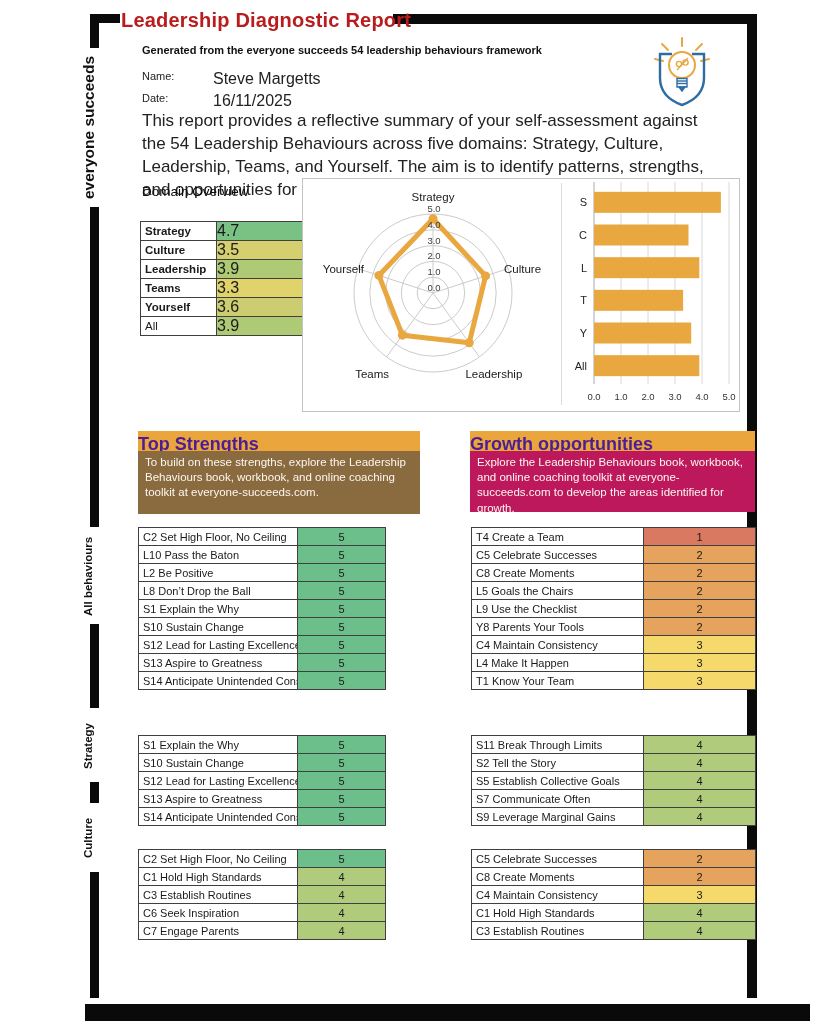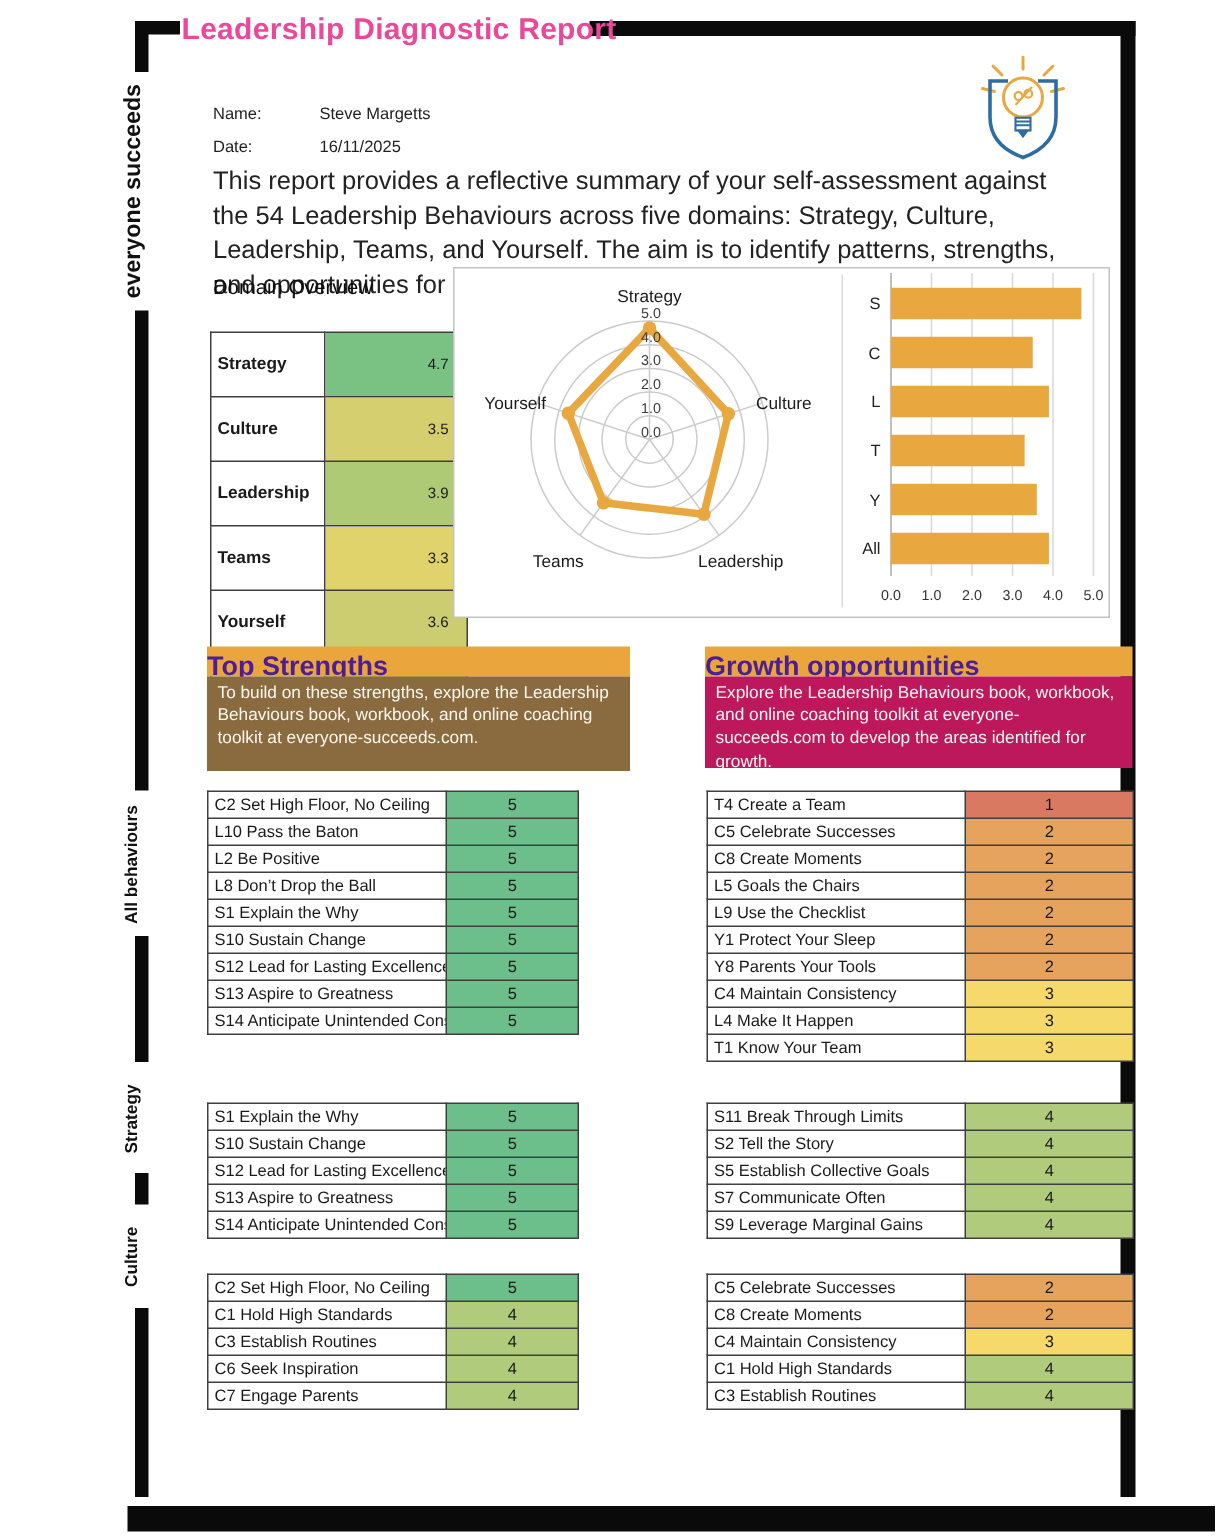--- a/index.html
+++ b/index.html
@@ -2,33 +2,33 @@
 <html><head>
 <meta charset="utf-8">
 <style>
   html,body{margin:0;padding:0;background:#fff;}
   .page{position:relative;width:817px;height:1024px;background:#fff;overflow:hidden;
         font-family:"Liberation Sans","DejaVu Sans",sans-serif;color:#1a1a1a;}
   .abs{position:absolute;}
   .bar{position:absolute;background:#0a0a0a;}
   .vtext{writing-mode:vertical-rl;transform:rotate(180deg);text-align:center;
          font-weight:bold;color:#111;}
-  .title{font-size:20px;font-weight:bold;color:#ec4899;letter-spacing:.2px;}
+  .title{font-size:20px;font-weight:bold;color:#b91c1c;letter-spacing:.2px;}
   .subtitle{font-size:11px;font-weight:bold;color:#111;}
   .meta-label{font-size:11px;color:#222;}
-  .meta-value{font-size:11px;color:#222;}
+  .meta-value{font-size:16px;color:#222;}
   .intro{font-size:17px;line-height:1.35;color:#222;}
   .h2{font-size:13.5px;font-weight:normal;color:#0d0d0d;}
   table{border-collapse:collapse;table-layout:fixed;}
   .btable td{border:1px solid #3f3f3f;font-size:11px;height:17px;padding:0 4px;
              white-space:nowrap;overflow:hidden;color:#1a1a1a;background:#fff;}
   .btable td.score{text-align:center;padding:0;}
   .dtable td{border:1px solid #3f3f3f;font-size:11.5px;height:18px;padding:0 4px;
              white-space:nowrap;overflow:hidden;background:#fff;}
-  .dtable td.score{text-align:right;font-size:10px;padding:12px;}
+  .dtable td.score{text-align:left;font-size:16px;padding:0;}
   .chart-panel{position:absolute;border:1px solid #c3c3c3;background:#fff;}
   .col-header{position:absolute;text-align:left;font-weight:bold;font-size:18px;
               color:#4c1d95;padding-top:3px;box-sizing:border-box;}
   .col-desc{position:absolute;color:#fcf7ee;font-size:11.5px;line-height:1.32;
             padding:4px 7px;box-sizing:border-box;overflow:hidden;}
   svg text{font-family:"Liberation Sans","DejaVu Sans",sans-serif;}
 </style>
 </head>
 <body>
 
@@ -43,20 +43,21 @@
   <div class="bar" style="left:90px;top:624px;width:9px;height:84px;"></div>
   <div class="bar" style="left:90px;top:782px;width:9px;height:21px;"></div>
   <div class="bar" style="left:90px;top:872px;width:9px;height:126px;"></div>
 
   <div class="abs vtext" style="left:80px;top:48px;width:28px;height:158px;font-size:15.5px;">everyone succeeds</div>
   <div class="abs vtext" style="left:82px;top:534px;width:24px;height:84px;font-size:11.5px;">All behaviours</div>
   <div class="abs vtext" style="left:82px;top:716px;width:24px;height:60px;font-size:11.5px;">Strategy</div>
   <div class="abs vtext" style="left:82px;top:810px;width:24px;height:56px;font-size:11.5px;">Culture</div>
 
   <div class="abs title" style="left:121px;top:9px;">Leadership Diagnostic Report</div>
+  <div class="abs subtitle" style="left:142px;top:44px;">Generated from the everyone succeeds 54 leadership behaviours framework</div>
 
   <div class="abs meta-label" style="left:142px;top:70px;">Name:</div>
   <div class="abs meta-value" style="left:213px;top:70px;">Steve Margetts</div>
   <div class="abs meta-label" style="left:142px;top:92px;">Date:</div>
   <div class="abs meta-value" style="left:213px;top:92px;">16/11/2025</div>
 
   <svg class="abs" style="left:650px;top:37px;" width="64" height="70" viewBox="0 0 64 70">
     <g stroke="#e9a73f" stroke-width="2" stroke-linecap="round">
       <line x1="32" y1="9" x2="32" y2="1"></line>
       <line x1="18" y1="13" x2="12" y2="7"></line>
@@ -242,24 +243,20 @@
         </tr>
         <tr>
           <td>L5 Goals the Chairs</td>
           <td class="score" style="background: rgb(229, 163, 94);">2</td>
         </tr>
         <tr>
           <td>L9 Use the Checklist</td>
           <td class="score" style="background: rgb(229, 163, 94);">2</td>
         </tr>
         <tr>
-          <td>Y1 Protect Your Sleep</td>
-          <td class="score" style="background: rgb(229, 163, 94);">2</td>
-        </tr>
-        <tr>
           <td>Y8 Parents Your Tools</td>
           <td class="score" style="background: rgb(229, 163, 94);">2</td>
         </tr>
         <tr>
           <td>C4 Maintain Consistency</td>
           <td class="score" style="background: rgb(246, 217, 107);">3</td>
         </tr>
         <tr>
           <td>L4 Make It Happen</td>
           <td class="score" style="background: rgb(246, 217, 107);">3</td>

